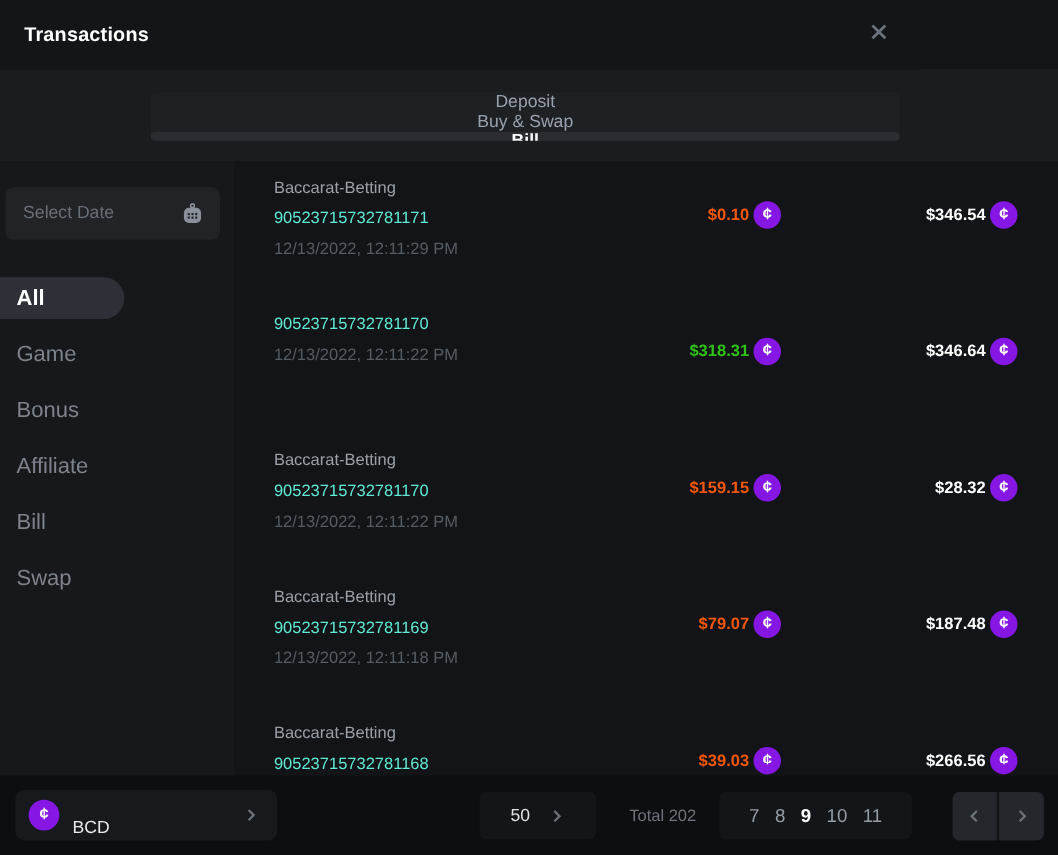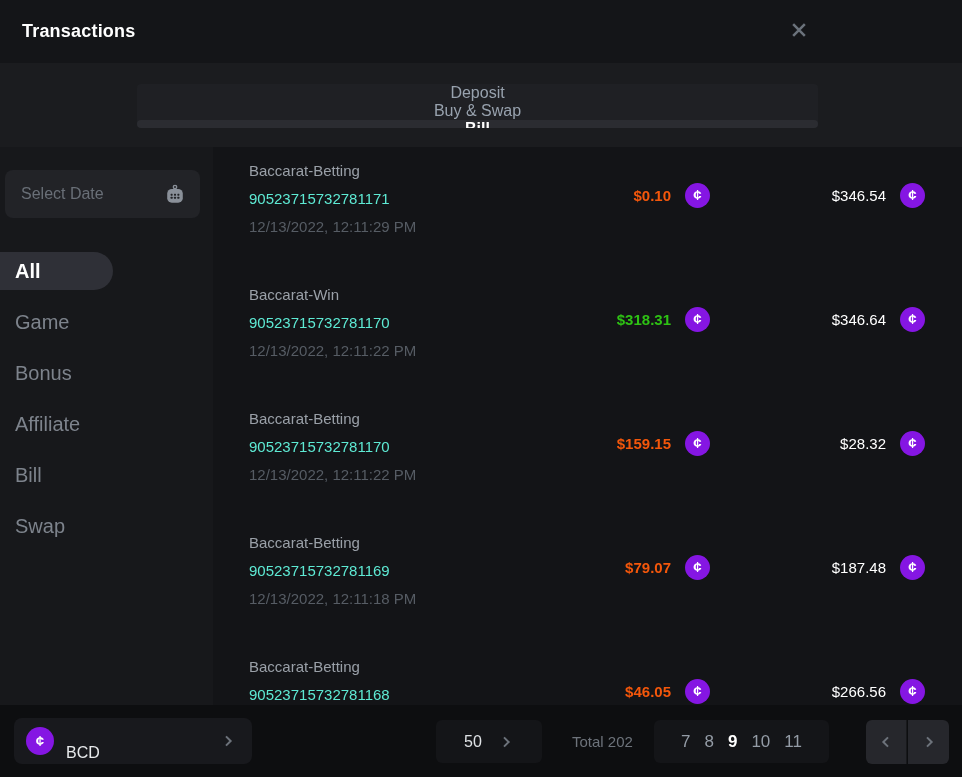--- a/index.html
+++ b/index.html
@@ -69,28 +69,28 @@
 
   .tx-list { flex:1; height:100%; background:#131417; overflow:hidden; position:relative; }
   .tx-row { position:relative; height:124px; }
   .tx-info { position:absolute; left:36px; top:10px; line-height:28px; font-size:15px; }
   .tx-name { color:#9aa0a8; }
   .tx-id   { color:#5eead4; }
   .tx-time { color:#565c64; }
 
   .tx-amount-block, .tx-balance-block {
     position:absolute; top:35px; height:26px;
-    display:flex; align-items:center; gap:14px;
+    display:flex; align-items:center; gap:4px;
   }
   .tx-amount-block  { right:252px; }
   .tx-balance-block { right:37px; }
   .amount-text { font-size:15px; font-weight:bold; }
   .amount-text[data-color="orange"] { color:#f4570b; }
   .amount-text[data-color="green"]  { color:#2ec214; }
-  .balance-text { font-size:15px; font-weight:normal; color:#ffffff; }
+  .balance-text { font-size:15px; font-weight:bold; color:#ffffff; }
 
   .coin {
     width:25px; height:25px; border-radius:50%; background:#8516e3;
     display:flex; align-items:center; justify-content:center; flex:none;
   }
   .coin span { color:#ffffff; font-weight:bold; font-size:15px; line-height:1; transform:translateY(-1px); }
 
   
   .modal-footer {
     position:absolute; bottom:0; left:0; width:962px; height:72px;
@@ -209,21 +209,20 @@
         <div class="tx-balance-block">
           <span class="balance-text">$346.54</span>
           <span class="coin">
               <span>¢</span>
             </span>
         </div>
       </div>
 
       <div class="tx-row">
         <div class="tx-info">
-          <div class="tx-name">Baccarat-Win</div>
           <div class="tx-id">90523715732781170</div>
           <div class="tx-time">12/13/2022, 12:11:22 PM</div>
         </div>
         <div class="tx-amount-block">
           <span class="amount-text" data-color="green">$318.31</span>
           <span class="coin">
               <span>¢</span>
             </span>
         </div>
         <div class="tx-balance-block">
@@ -274,21 +273,21 @@
         </div>
       </div>
 
       <div class="tx-row">
         <div class="tx-info">
           <div class="tx-name">Baccarat-Betting</div>
           <div class="tx-id">90523715732781168</div>
           <div class="tx-time"></div>
         </div>
         <div class="tx-amount-block">
-          <span class="amount-text" data-color="orange">$46.05</span>
+          <span class="amount-text" data-color="orange">$39.03</span>
           <span class="coin">
               <span>¢</span>
             </span>
         </div>
         <div class="tx-balance-block">
           <span class="balance-text">$266.56</span>
           <span class="coin">
               <span>¢</span>
             </span>
         </div>

